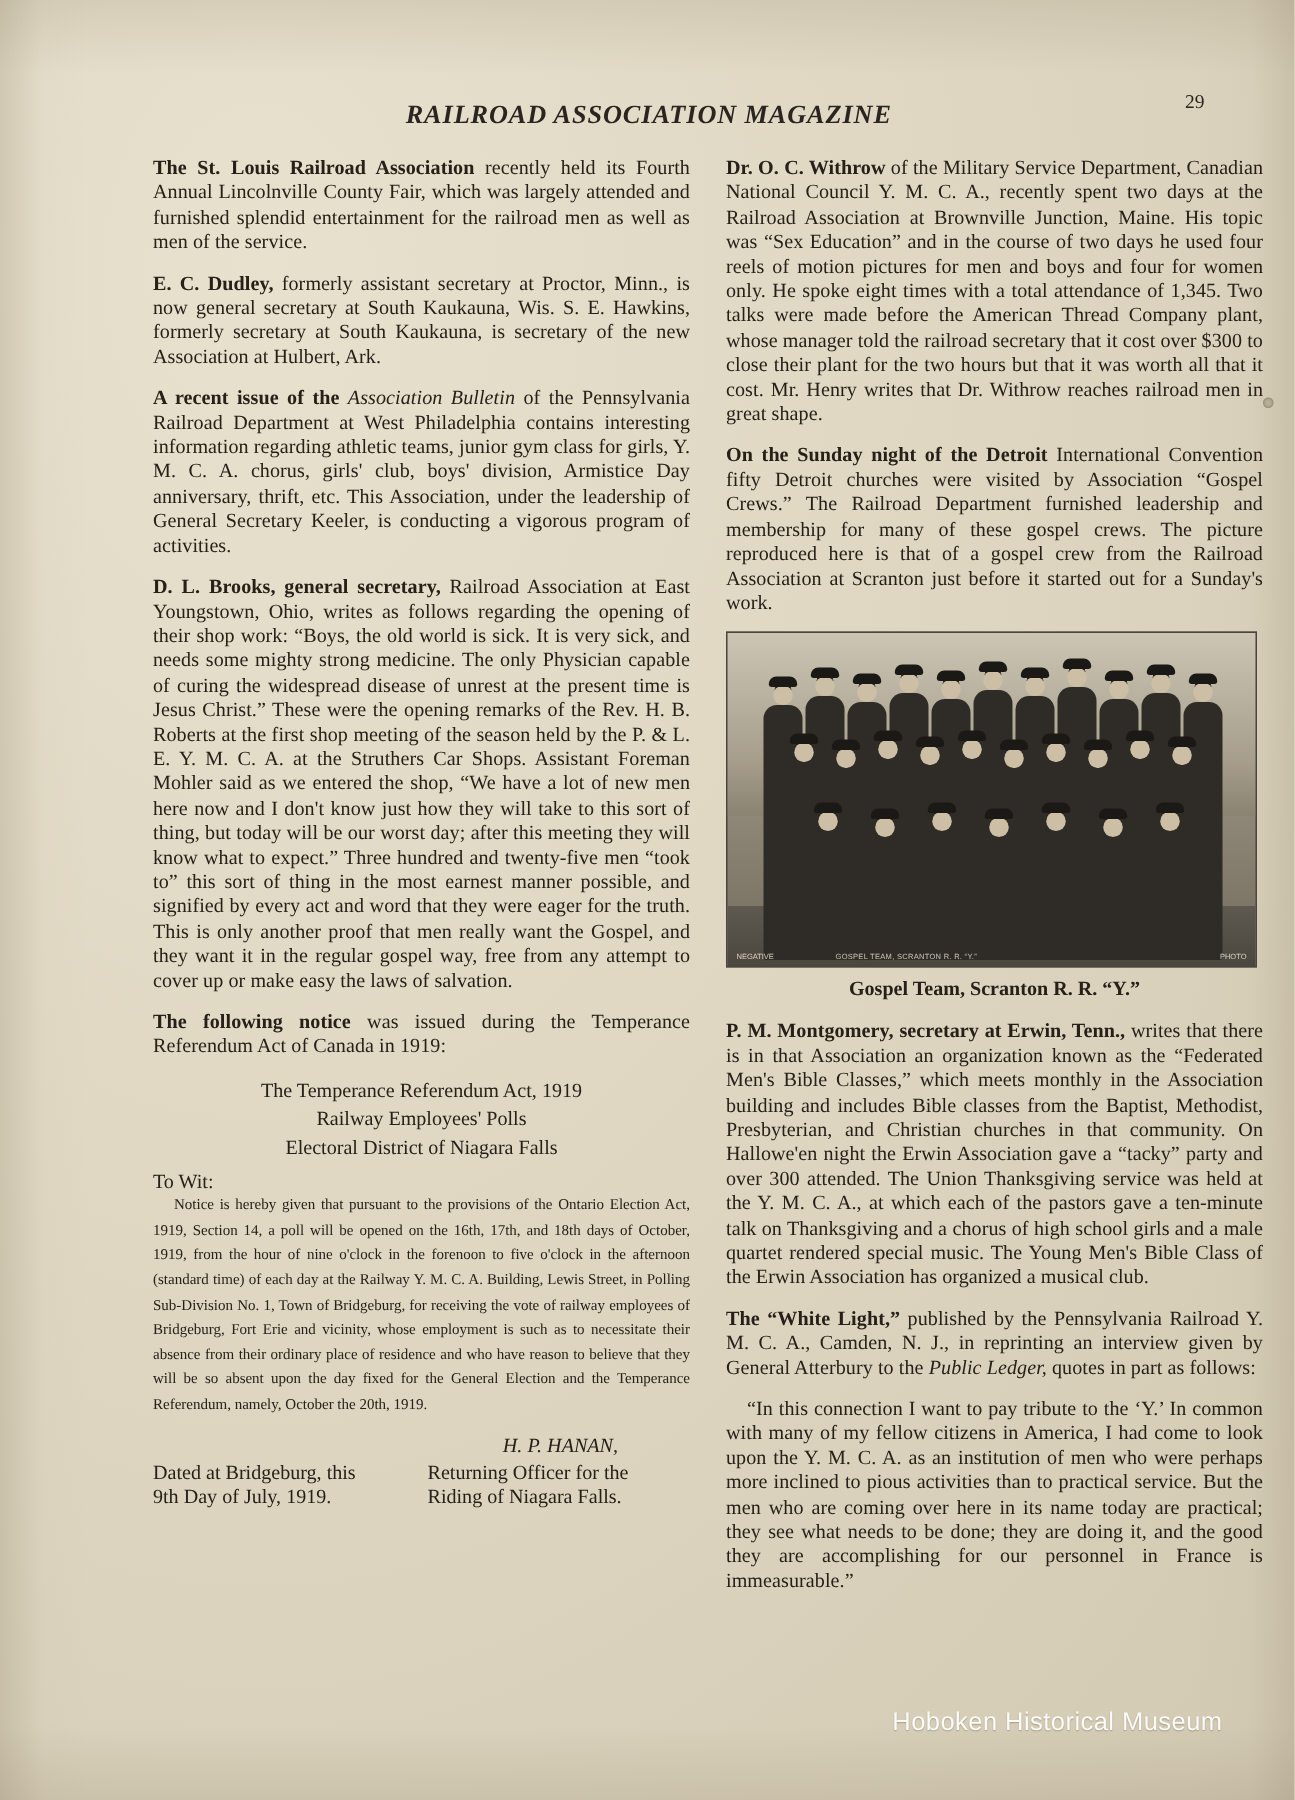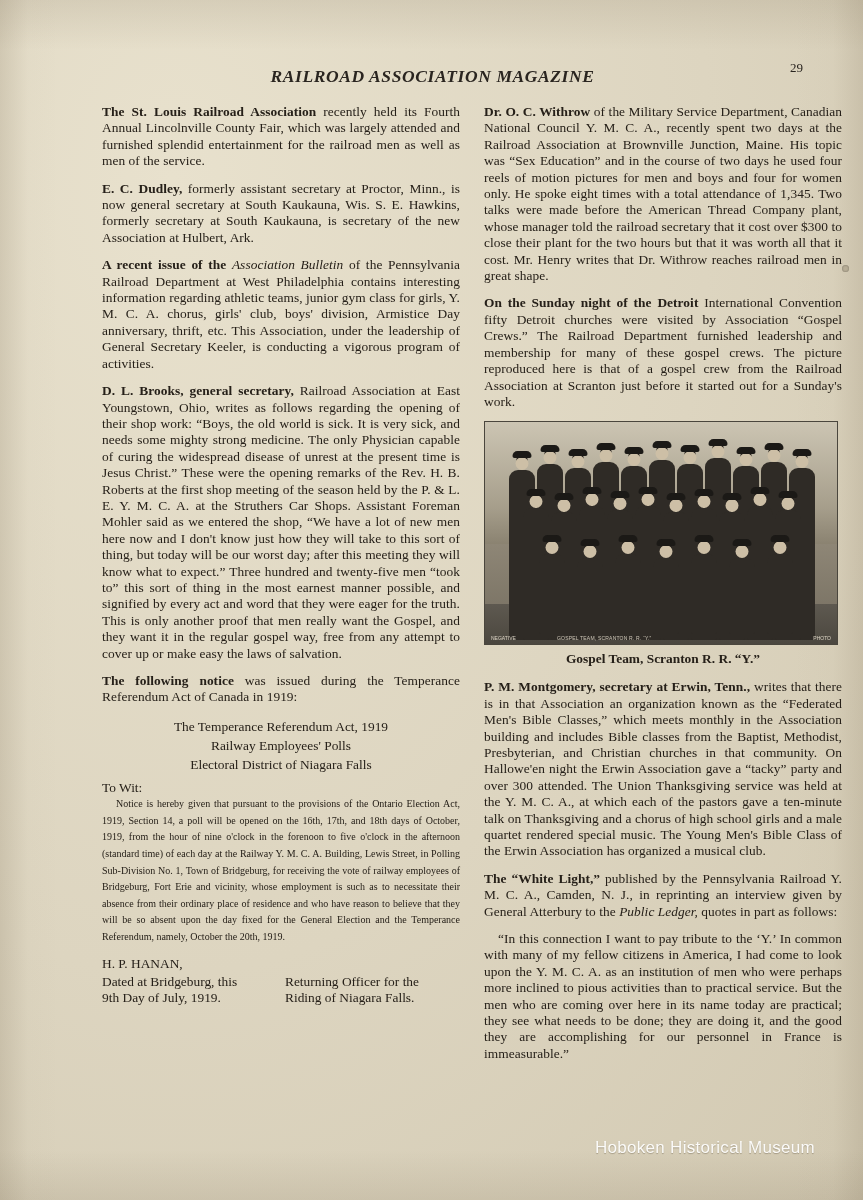--- a/index.html
+++ b/index.html
@@ -125,22 +125,23 @@
     text-indent: 14px;
   }
   .sig {
     margin-top: 8px;
     font-family: "Liberation Serif", serif;
     font-size: 13.4px;
     line-height: 16.4px;
     color: #262019;
   }
   .sig-name {
-    text-align: left;
+    text-align: right;
     padding-right: 48px;
+    font-style: italic;
   }
   .sig-row {
     display: flex;
     justify-content: space-between;
     margin-top: 2px;
   }
   .sig-left { width: 175px; }
   .sig-right { width: 175px; text-align: left; }
 
   

